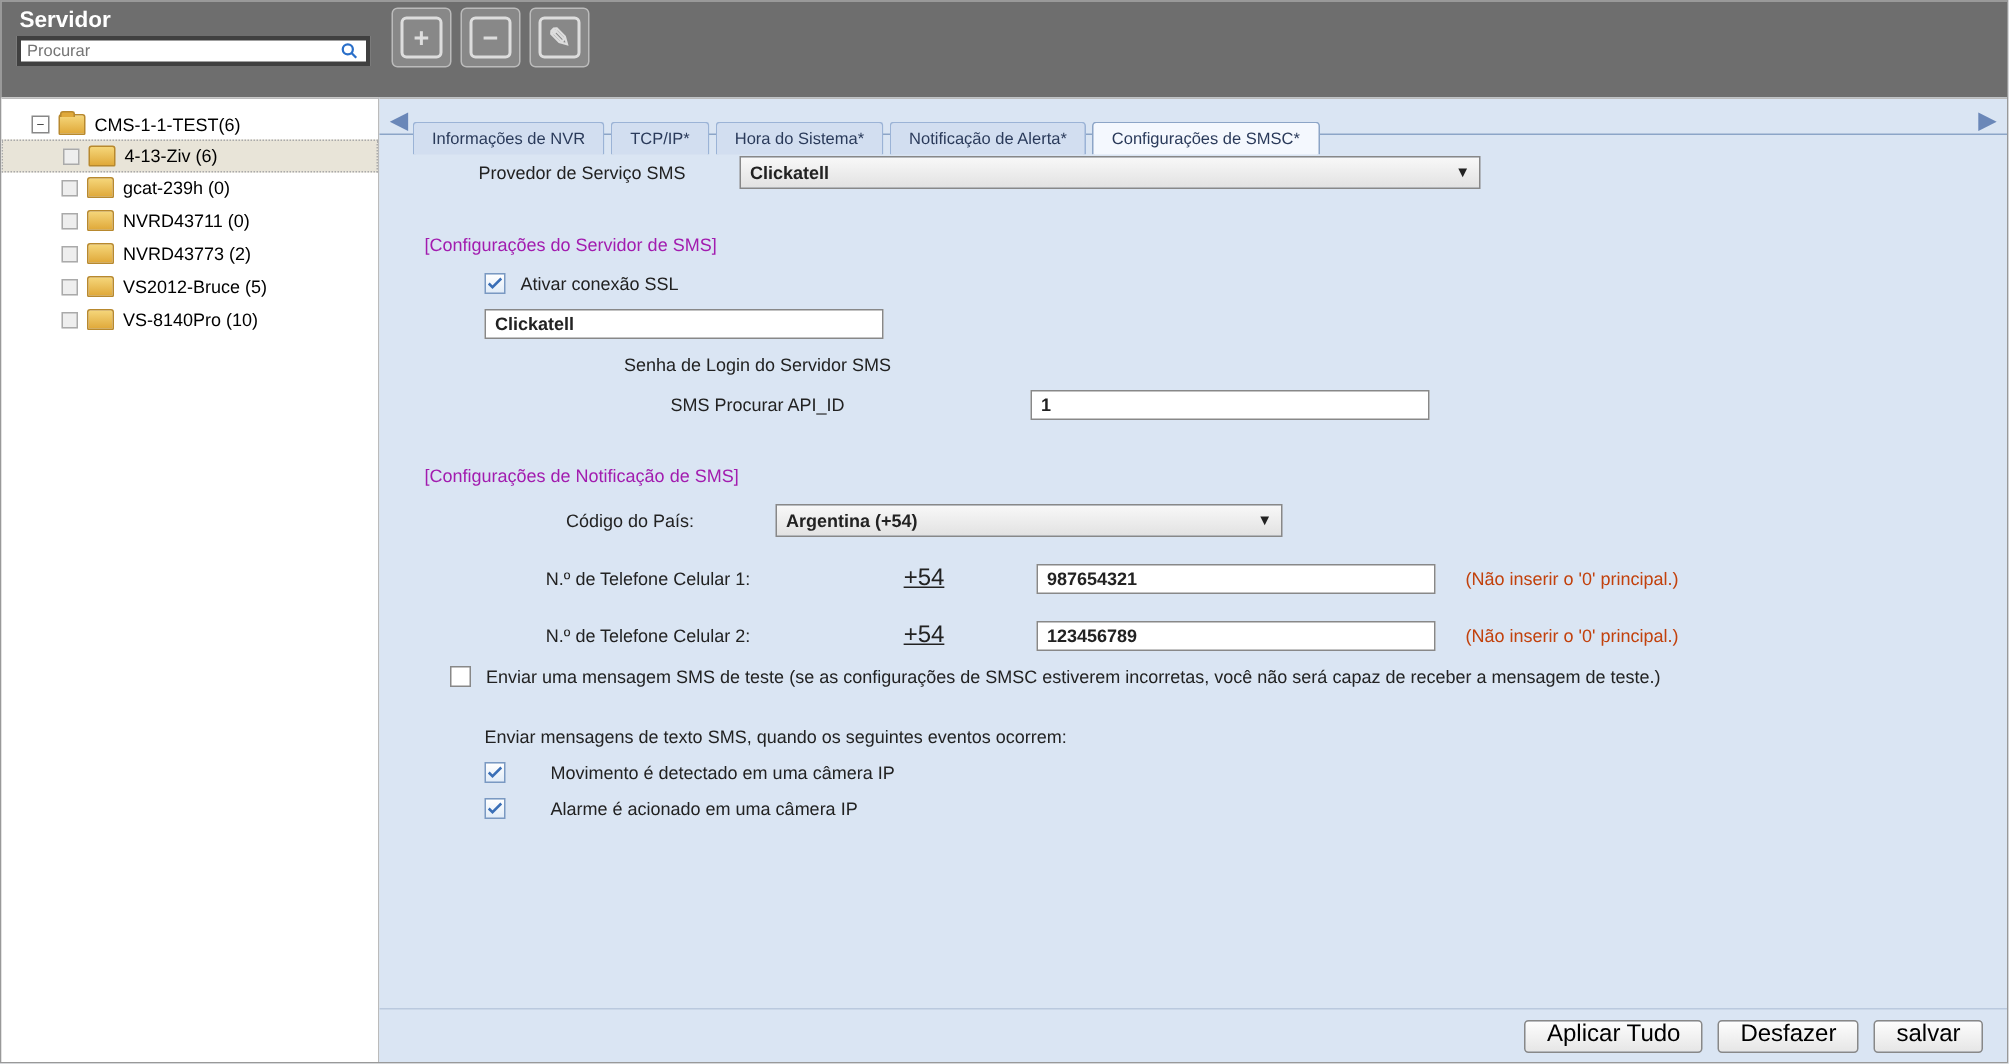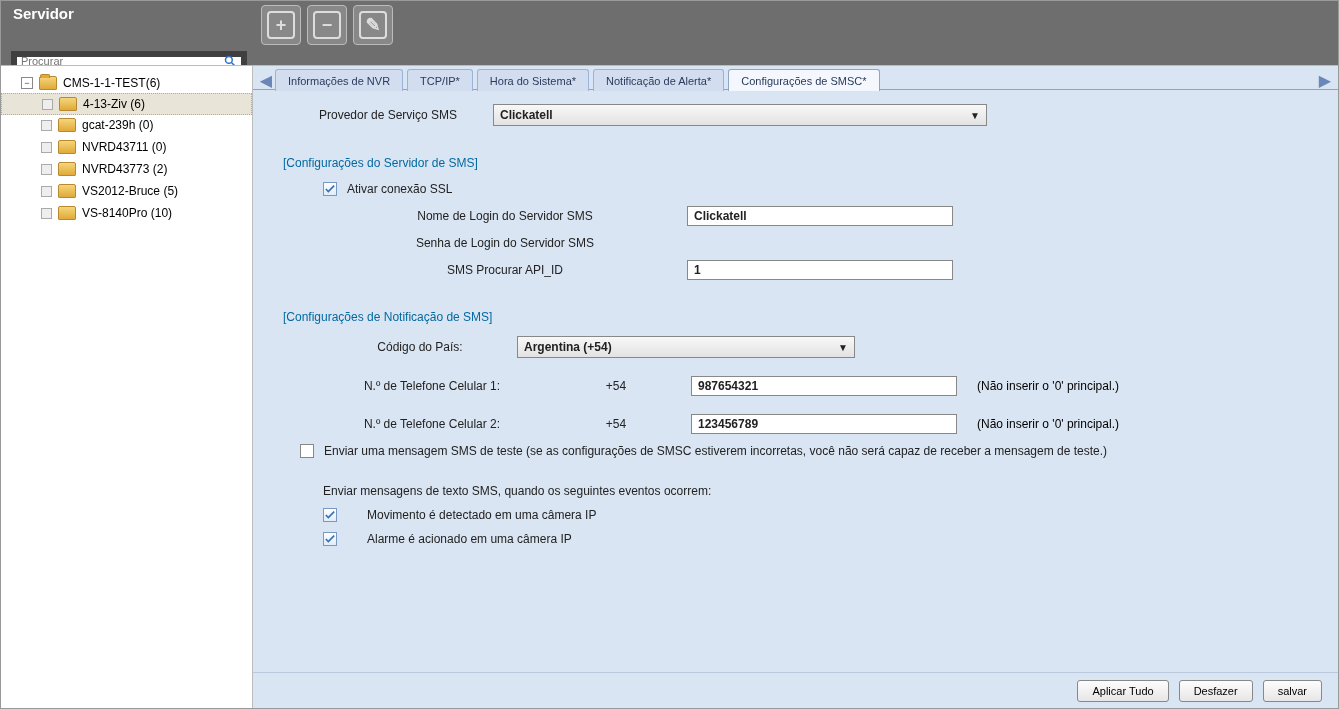--- a/index.html
+++ b/index.html
@@ -1,21 +1,21 @@
 <!DOCTYPE html>
 <html><head>
 <meta charset="utf-8">
 <style>
 * { box-sizing: border-box; margin: 0; padding: 0; font-family: Arial, Helvetica, sans-serif; }
 html, body { width: 1339px; height: 709px; background: #f0f0f0; }
 .app { width: 1339px; height: 709px; display: flex; flex-direction: column; border: 1px solid #999; }
 .topbar { height: 64px; background: #6e6e6e; display: flex; align-items: flex-start; }
 .top-left { width: 252px; padding: 0 8px; }
 .top-title { color: #fff; font-weight: bold; font-size: 15px; padding: 4px 0 2px 4px; }
-.search-box { width: 236px; height: 20px; background: #fff; border: 6px solid #404040; display: flex; align-items: center; padding: 0 4px; margin-left: 2px; margin-top: 27px; }
+.search-box { width: 236px; height: 20px; background: #fff; border: 3px solid #404040; display: flex; align-items: center; padding: 0 4px; margin-left: 2px; }
 .search-box input { flex: 1; border: none; outline: none; font-size: 11px; color: #555; background: transparent; }
 .search-icon { width: 14px; height: 14px; display: flex; align-items: center; justify-content: center; }
 .search-icon svg { width: 12px; height: 12px; }
 .top-buttons { display: flex; align-items: center; padding-top: 4px; gap: 6px; margin-left: 8px; }
 .tbtn { width: 40px; height: 40px; background: #888; border: 1px solid #bbb; border-radius: 4px; display: flex; align-items: center; justify-content: center; }
 .tbtn-inner { width: 28px; height: 28px; border: 2px solid #ddd; border-radius: 4px; display: flex; align-items: center; justify-content: center; color: #ddd; font-size: 18px; font-weight: bold; }
 .body { flex: 1; display: flex; min-height: 0; }
 .sidebar { width: 252px; background: #fff; border-right: 1px solid #bbb; border-top: 1px solid #bbb; overflow: auto; padding-top: 6px; }
 .tree { font-size: 12px; }
 .tnode { display: flex; align-items: center; height: 22px; padding-left: 6px; gap: 2px; }
@@ -23,42 +23,42 @@
 .tnode.root { padding-left: 20px; }
 .tnode .expander { width: 12px; height: 12px; border: 1px solid #888; display: flex; align-items: center; justify-content: center; font-size: 9px; line-height: 1; margin-right: 4px; flex-shrink: 0; color:#444;}
 .tnode .tick { width: 11px; height: 11px; border: 1px solid #aaa; background: #eee; margin-right: 4px; flex-shrink: 0; position:relative;}
 .tnode.selected { background: #e8e4d8; border: 1px dotted #aaa; margin: -1px 0; }
 .folder-icon { width: 18px; height: 14px; background: linear-gradient(#f5d67a,#e0a93a); border: 1px solid #b8892e; border-radius: 2px 2px 1px 1px; position: relative; flex-shrink: 0; margin-right: 4px;}
 .folder-icon.root::before{content:"";position:absolute;top:-3px;left:0;width:8px;height:3px;background:#e0a93a;border:1px solid #b8892e;border-bottom:none;border-radius:2px 2px 0 0;}
 .main { flex: 1; background: #dae5f3; display: flex; flex-direction: column; min-width: 0; border-top: 1px solid #bbb;}
 .tabstrip { height: 24px; display: flex; align-items: flex-end; padding: 0 6px; position: relative; border-bottom: 1px solid #8ca5c7;}
 .tab-arrow { width: 14px; height: 18px; display:flex; align-items:center; justify-content:center; color:#6a87b8;}
 .tab-arrow.right{margin-left:auto;}
-.tab { height: 22px; padding: 0 12px; font-size: 11px; display: flex; align-items: center; background: #d2def0; border: 1px solid #9bb3d6; border-bottom: none; border-radius: 3px 3px 0 0; margin: 0 2px; color: #2a3a5a; position: relative; top:2px;}
+.tab { height: 22px; padding: 0 12px; font-size: 11px; display: flex; align-items: center; background: #d2def0; border: 1px solid #9bb3d6; border-bottom: none; border-radius: 3px 3px 0 0; margin: 0 2px; color: #2a3a5a; position: relative; top:14px;}
 .tab.active { background: #f4f8fe; border-color: #8ca5c7; z-index:2;}
 .content-wrap { flex: 1; background: #dae5f3; padding: 0 0 0 0; display:flex; flex-direction:column; min-height:0;}
 .content-scroll { flex:1; overflow-y: scroll; padding: 14px 30px 10px 30px; position:relative;}
 .content-scroll::-webkit-scrollbar{width:18px;}
 .content-scroll::-webkit-scrollbar-track{background:#e8eef7;}
 .content-scroll::-webkit-scrollbar-thumb{background:#c6d3e6;border:1px solid #9bb3d6;}
 .row { display: flex; align-items: center; margin-bottom: 10px; font-size: 12px; color: #222; text-align: center;}
 .label-col { width: 210px; padding-left: 0; }
-.section-title { font-size: 12px; color: #0369a1; margin: 30px 0 12px 0; }
+.section-title { font-size: 12px; color: #a21caf; margin: 30px 0 12px 0; }
 .indent1 { padding-left: 40px; }
 .select { width: 494px; height: 22px; background: linear-gradient(#f8f8f8,#e2e2e2); border: 1px solid #888; font-size: 12px; font-weight: bold; padding: 0 6px; display:flex; align-items:center; justify-content:space-between;}
 .select.small{width:338px;}
 .select .caret{font-size:10px;}
 .tinput { width: 266px; height: 20px; border: 1px solid #888; background: #fff; font-size: 12px; font-weight: bold; padding: 0 6px; display:flex; align-items:center;}
 .chk { width: 14px; height: 14px; border: 1px solid #7a99c2; background: linear-gradient(#fff,#e1ecf8); display:inline-flex; align-items:center; justify-content:center; margin-right: 10px; flex-shrink:0;}
 .chk svg{width:10px;height:10px;}
 .chk.plain{border:1px solid #888; background:#fff;}
-.hint { font-size: 12px; color: #000000; margin-left: 20px;}
-.prefix { width: 150px; font-size:12px;}
+.hint { font-size: 12px; color: #c2410c; margin-left: 20px;}
+.prefix { width: 150px; font-size:16px;text-decoration:underline;}
 .footer { height: 36px; background: #dae5f3; display: flex; align-items: center; justify-content: flex-end; padding: 0 16px; gap: 10px; border-top: 1px solid #bac9de;}
-.btn { height: 22px; padding: 0 14px; font-size: 11px; background: linear-gradient(#fdfdfd,#e6e6e6); border: 1px solid #888; border-radius: 3px; display:flex; align-items:center;}
+.btn { height: 22px; padding: 0 14px; font-size: 16px; background: linear-gradient(#fdfdfd,#e6e6e6); border: 1px solid #888; border-radius: 3px; display:flex; align-items:flex-start;}
 </style>
 </head>
 <body>
 
 <div class="app">
   <div class="topbar">
     <div class="top-left">
       <div class="top-title">Servidor</div>
       <div class="search-box">
         <input placeholder="Procurar" style="">
@@ -162,21 +162,20 @@
             <span class="chk">
                 <svg viewBox="0 0 12 12">
                   <path d="M1 6 L4 9 L11 2" fill="none" stroke="#3a6fb7" stroke-width="2"></path>
                 </svg>
               </span>
             <span>Ativar conexão SSL</span>
           </div>
 
 
           <div class="row indent1">
-            <div style="width:364px">Nome de Login do Servidor SMS</div>
             <div class="tinput">
                 <span>Clickatell</span>
               </div>
           </div>
 
           <div class="row indent1">
             <div style="width:364px">Senha de Login do Servidor SMS</div>
           </div>
 
           <div class="row indent1">

